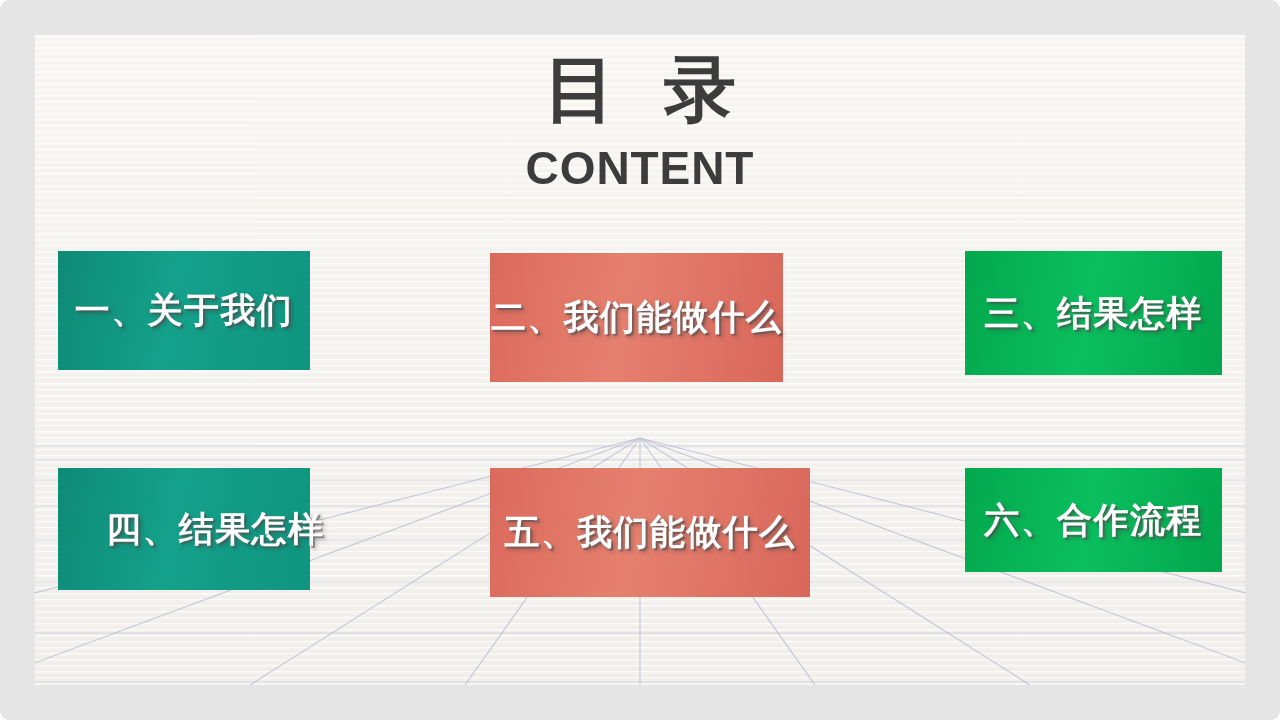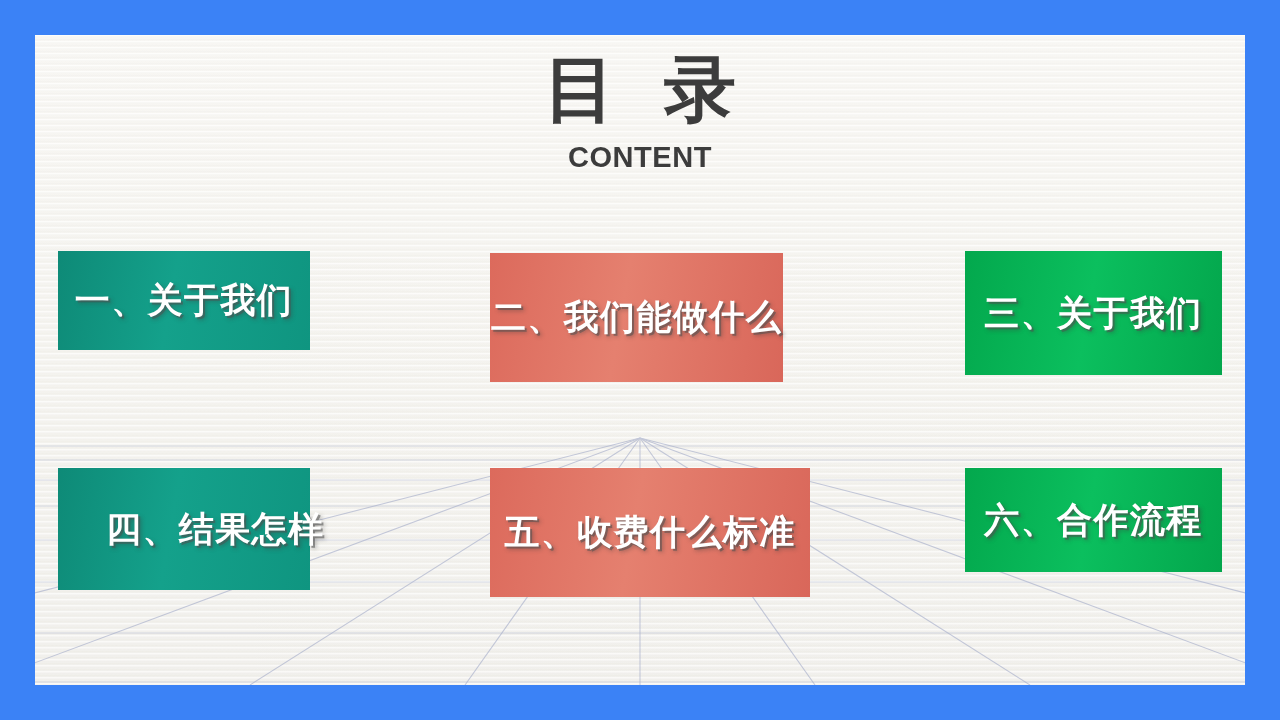--- a/index.html
+++ b/index.html
@@ -5,22 +5,23 @@
   html, body {
     margin: 0;
     padding: 0;
     background: #ffffff;
   }
   .slide {
     position: relative;
     width: 1280px;
     height: 720px;
     overflow: hidden;
-    background: #3b82f6;
+    background: #e5e5e5;
     font-family: "Liberation Sans", "DejaVu Sans", sans-serif;
+    border-radius: 9px;
   }
 
   
   .canvas {
     position: absolute;
     left: 35px;
     top: 35px;
     width: 1210px;
     height: 650px;
     overflow: hidden;
@@ -76,21 +77,21 @@
     font-size: 72px;
     font-weight: bold;
     line-height: 1.0;
     letter-spacing: 0.16em;
     text-indent: 0.16em;
     font-family: "DejaVu Sans", "Liberation Sans", sans-serif;
   }
   .title-en {
     margin-top: 16px;
     color: #3c3c3c;
-    font-size: 29px;
+    font-size: 46px;
     font-weight: bold;
     letter-spacing: 0.02em;
     font-family: "Liberation Sans", "DejaVu Sans", sans-serif;
   }
 
   
   .box {
     position: absolute;
     display: flex;
     align-items: center;
@@ -172,38 +173,38 @@
           <line x1="0" y1="252" x2="1210" y2="252"></line>
         </g>
       </svg>
     </div>
 
     <div class="title-block">
       <div class="title-cn">目 录</div>
       <div class="title-en">CONTENT</div>
     </div>
 
-    <div class="box box-teal" style="left:23px; top:216px; width:252px; height:99px;">
+    <div class="box box-teal" style="left:23px; top:216px; width:252px; height:119px;">
       <span class="box-label">一、关于我们</span>
     </div>
 
     <div class="box box-red" style="left:455px; top:218px; width:293px; height:129px;">
       <span class="box-label">二、我们能做什么</span>
     </div>
 
     <div class="box box-green" style="left:930px; top:216px; width:257px; height:124px;">
-      <span class="box-label">三、关于我们</span>
+      <span class="box-label">三、结果怎样</span>
     </div>
 
     <div class="box box-teal" style="left:23px; top:433px; width:252px; height:122px;padding-left:48px;">
       <span class="box-label">四、结果怎样</span>
     </div>
 
     <div class="box box-red" style="left:455px; top:433px; width:320px; height:129px;">
-      <span class="box-label">五、收费什么标准</span>
+      <span class="box-label">五、我们能做什么</span>
     </div>
 
     <div class="box box-green" style="left:930px; top:433px; width:257px; height:104px;">
       <span class="box-label">六、合作流程</span>
     </div>
 
   </div>
 </div>
 
 </body></html>

